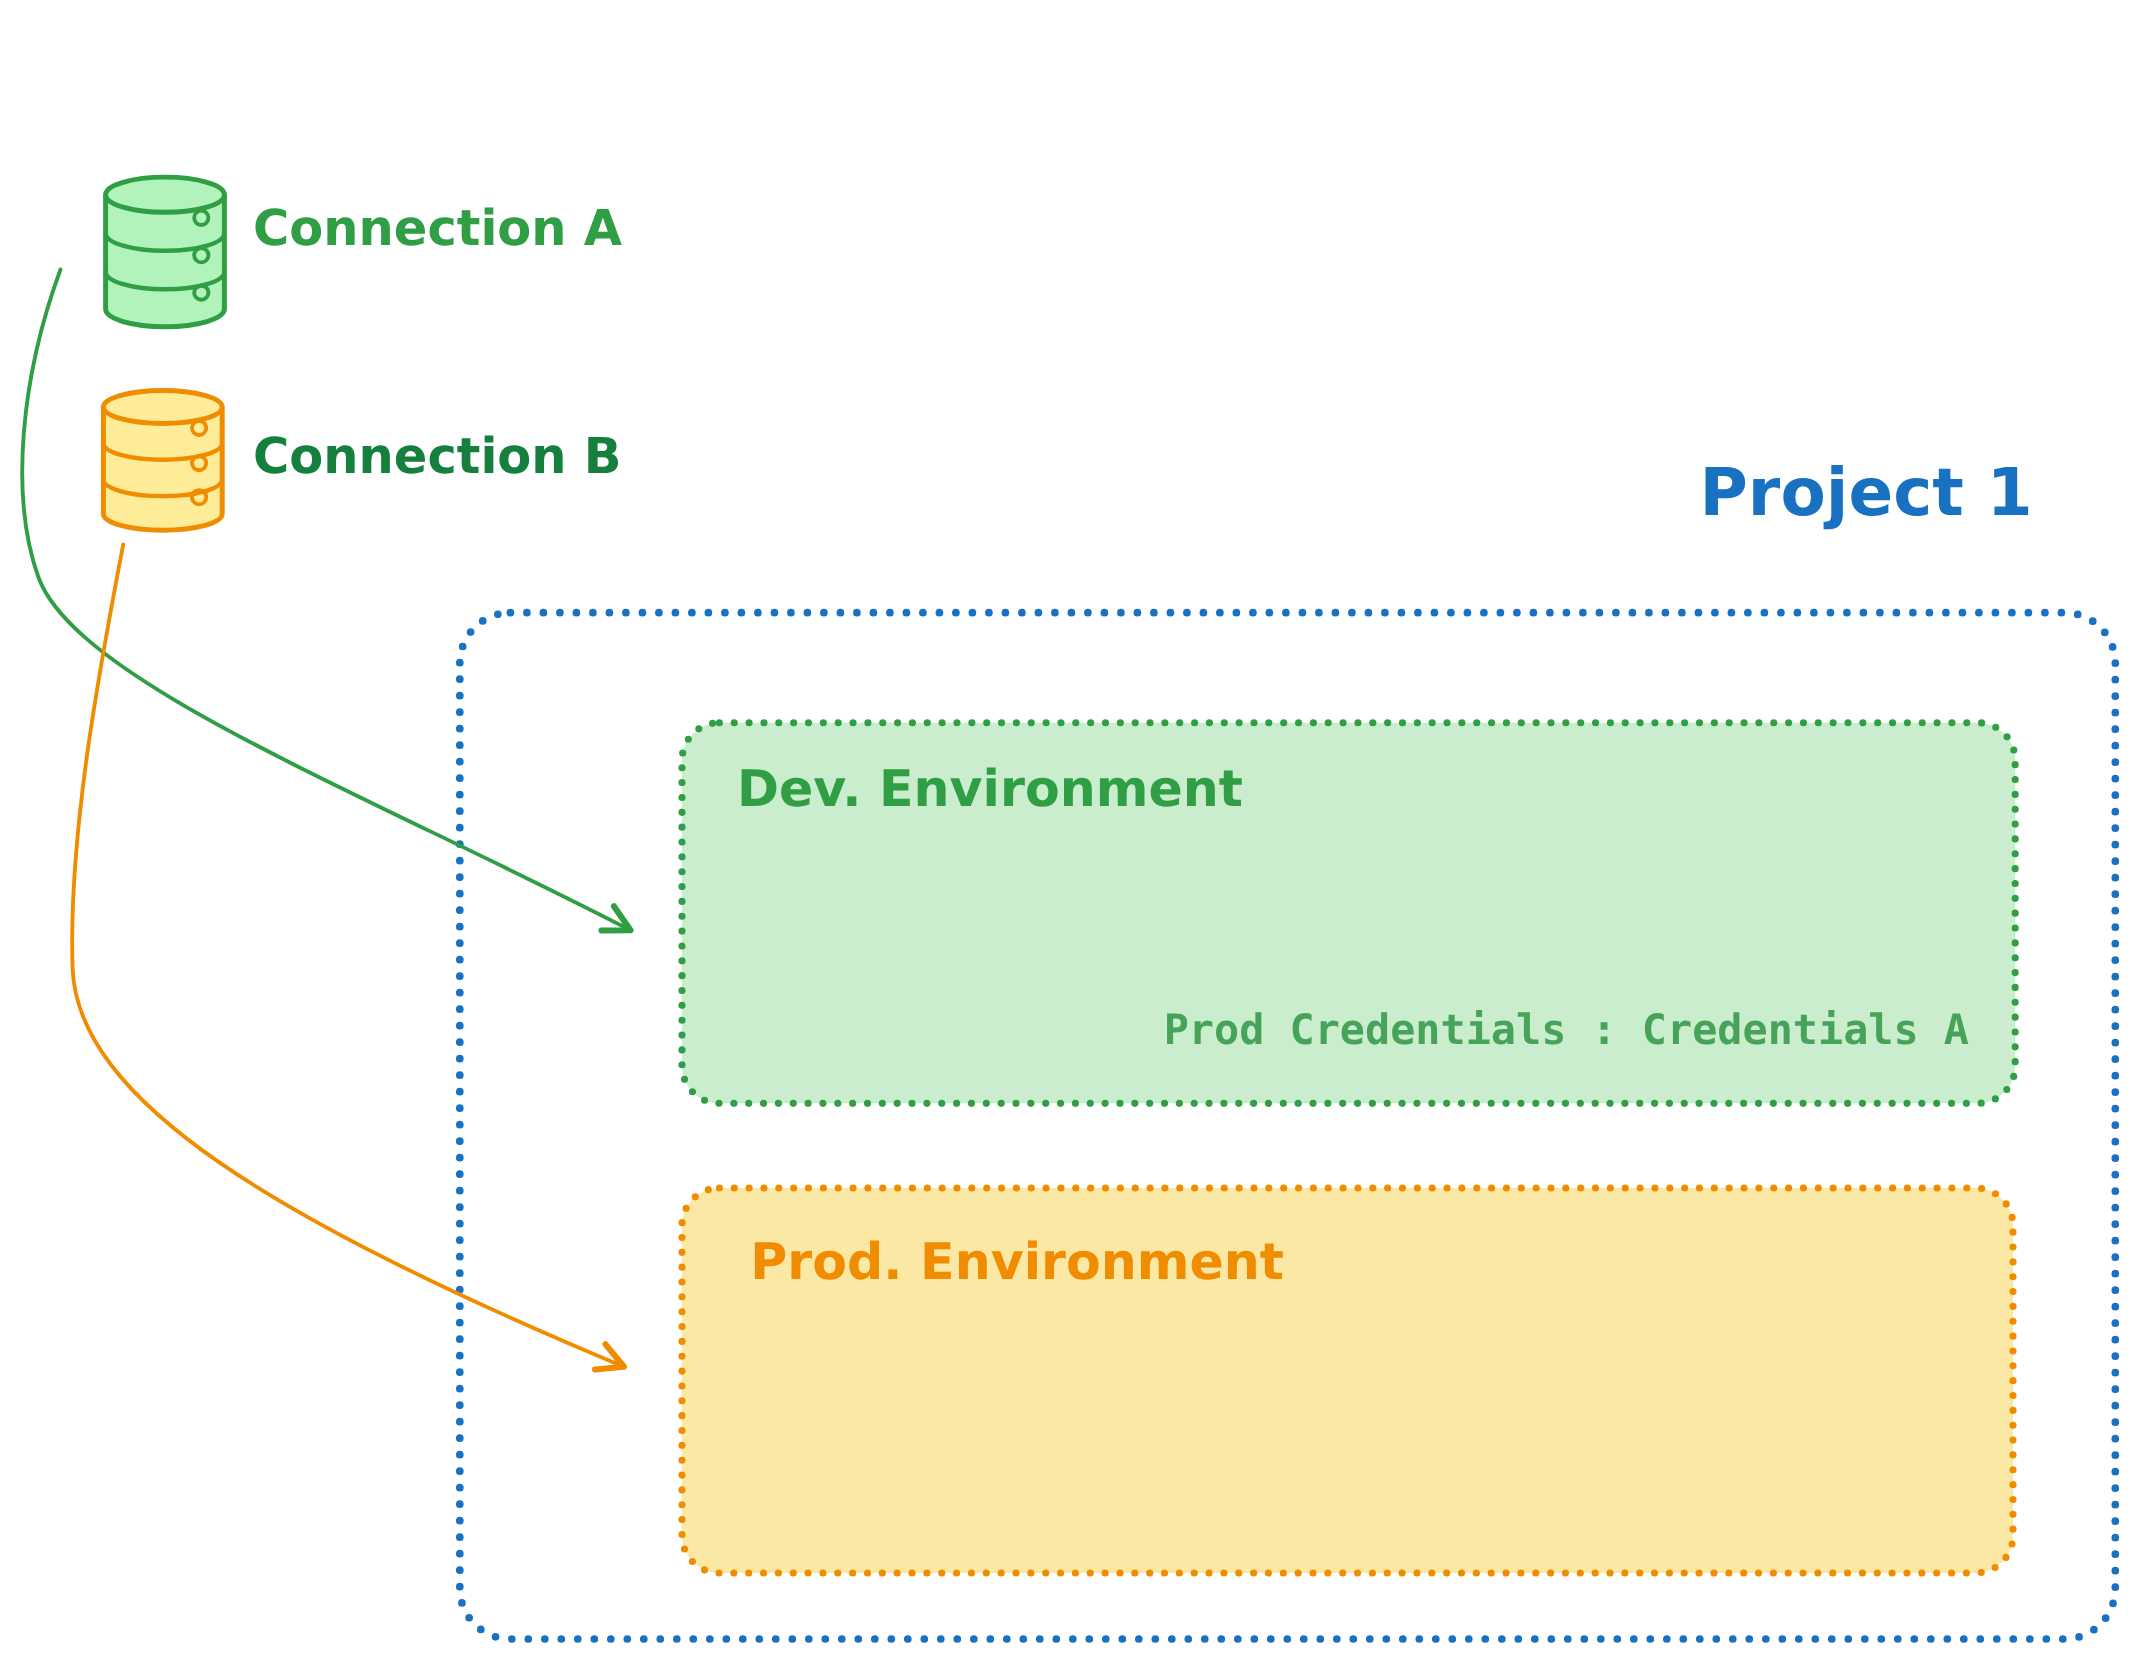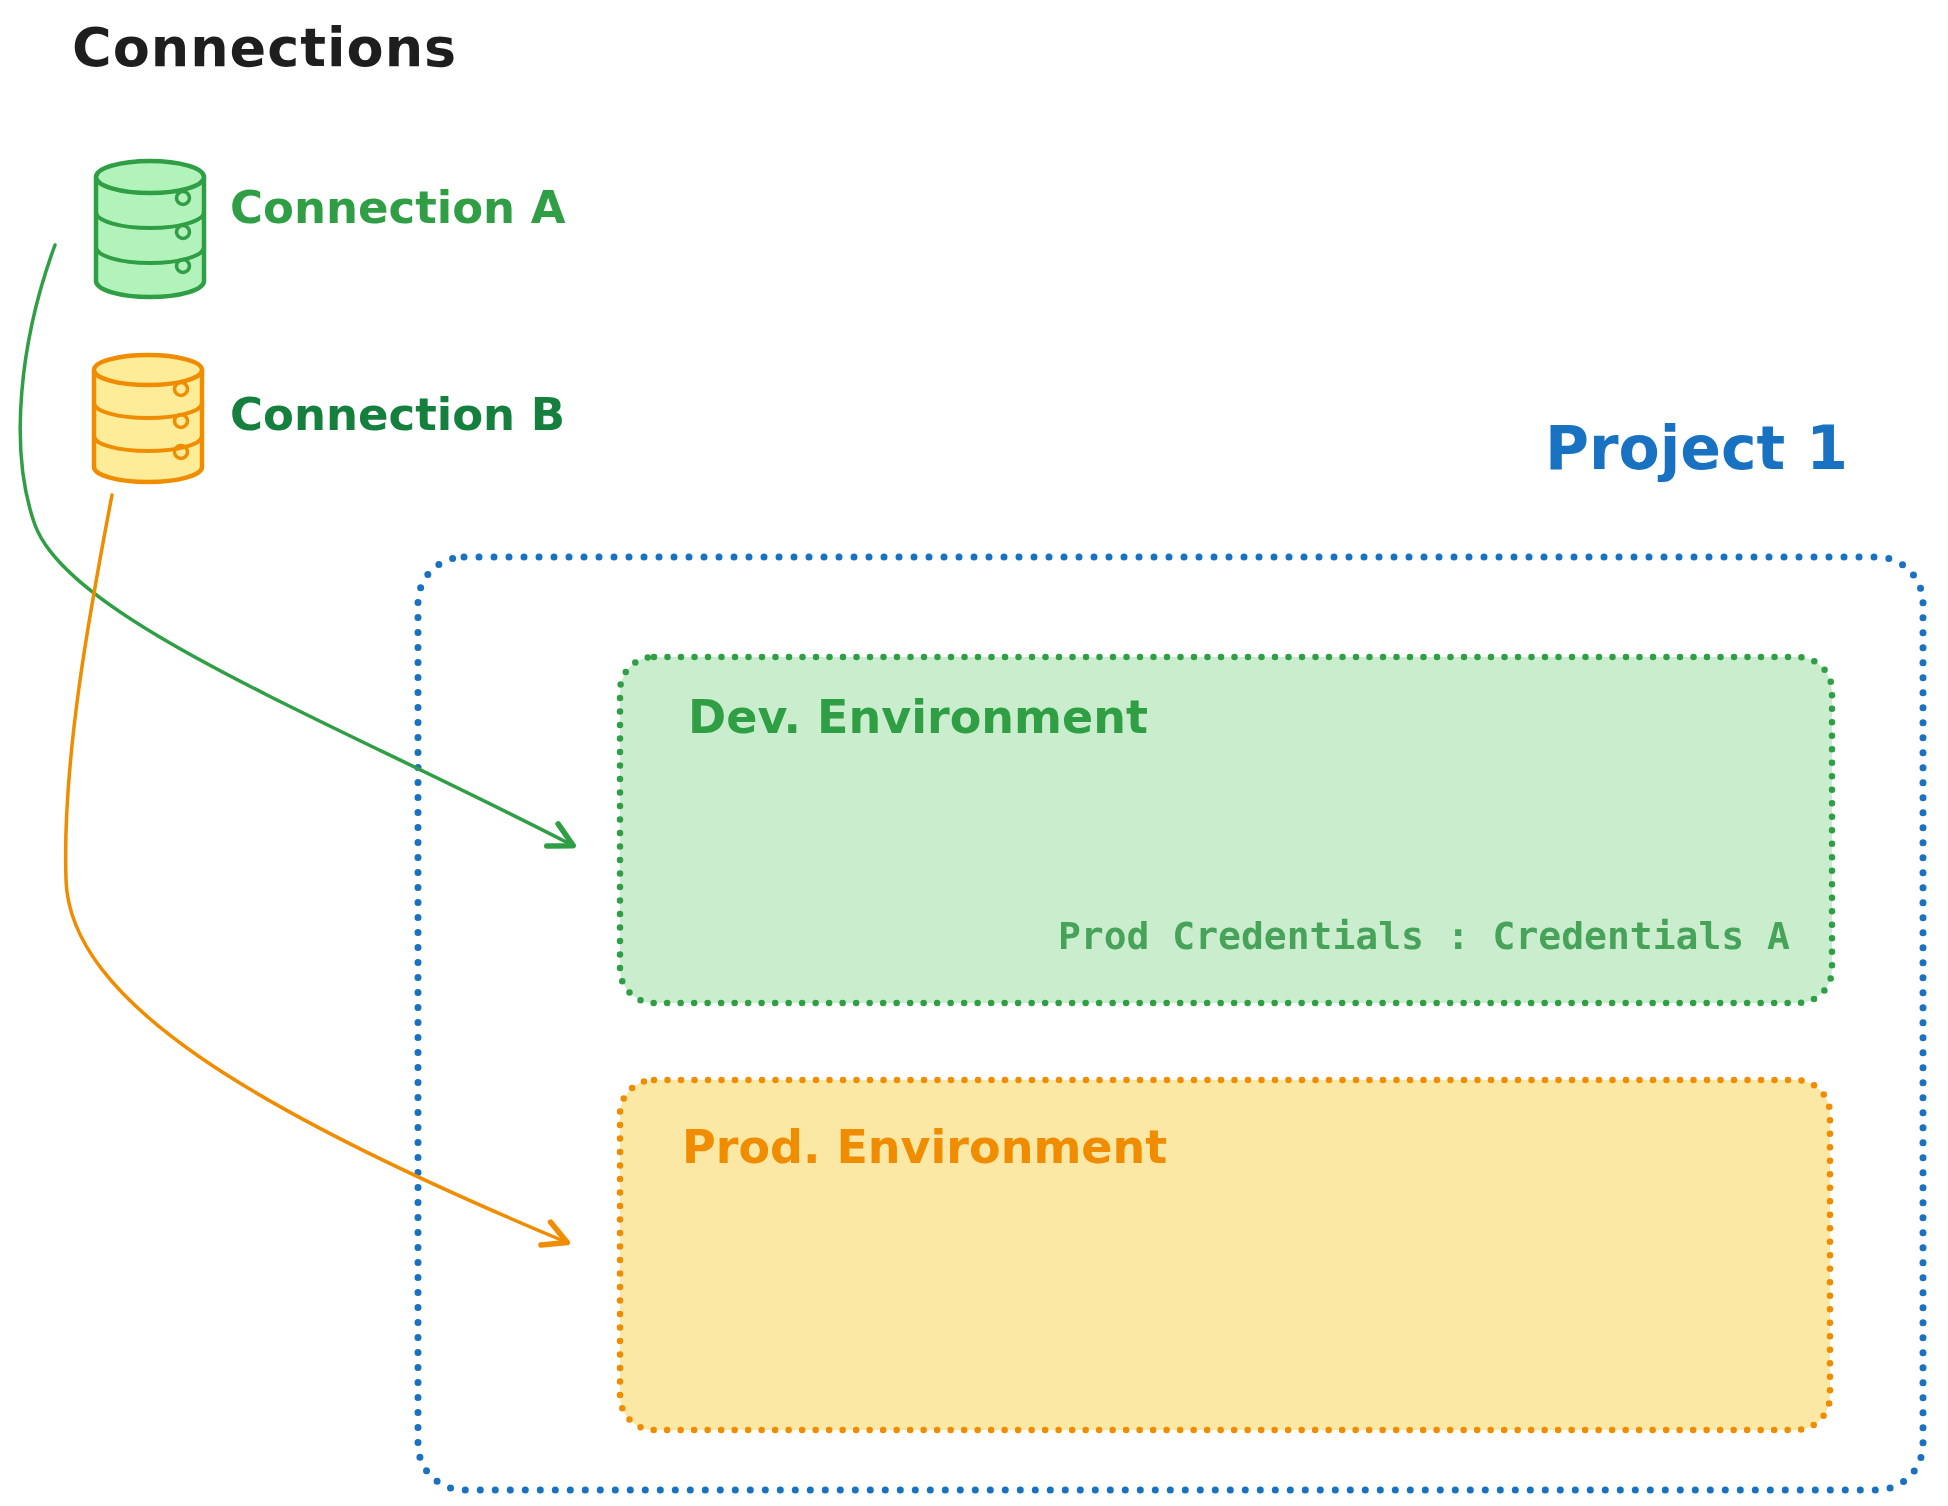--- a/index.html
+++ b/index.html
@@ -35,21 +35,20 @@
   }
   .project-label {
     left: 1545px; top: 415px;
     font-size: 60px; font-weight: 700;
     color: #1971c2;
   }
   .dev-name {
     left: 670px; top: 692px;
     font-size: 46px; font-weight: 600;
     color: #2f9e44;
-    margin-left: 18px;
   }
   .dev-creds {
     left: 650px; top: 916px; width: 1140px;
     text-align: right;
     font-family: "DejaVu Sans Mono", monospace;
     font-size: 38px; font-weight: 600;
     color: #48a35a;
   }
   .prod-name {
     left: 682px; top: 1122px;
@@ -103,21 +102,20 @@
       <circle cx="181" cy="389" r="6.5" fill="none" stroke="#f08c00" stroke-width="3.5"></circle>
       <circle cx="181" cy="421" r="6.5" fill="none" stroke="#f08c00" stroke-width="3.5"></circle>
       <circle cx="181" cy="452" r="6.5" fill="none" stroke="#f08c00" stroke-width="3.5"></circle>
     </g>
 
     <path d="M 55 245 C 20 340, 8 450, 35 525 C 70 620, 330 720, 572 845" fill="none" stroke="#2f9e44" stroke-width="3.5" stroke-linecap="round" marker-end="url(#ah-green)"></path>
 
     <path d="M 112 495 C 90 610, 62 760, 66 880 C 70 1000, 250 1110, 566 1242" fill="none" stroke="#f08c00" stroke-width="3.5" stroke-linecap="round" marker-end="url(#ah-orange)"></path>
   </svg>
 
-  <div class="label connections-title">Connections</div>
 
   <div class="label conn-a-label">Connection A</div>
 
   <div class="label conn-b-label">Connection B</div>
 
   <div class="label project-label">Project 1</div>
 
   <div class="label dev-name">Dev. Environment</div>
 
   <div class="label dev-creds">Prod Credentials : Credentials A</div>

